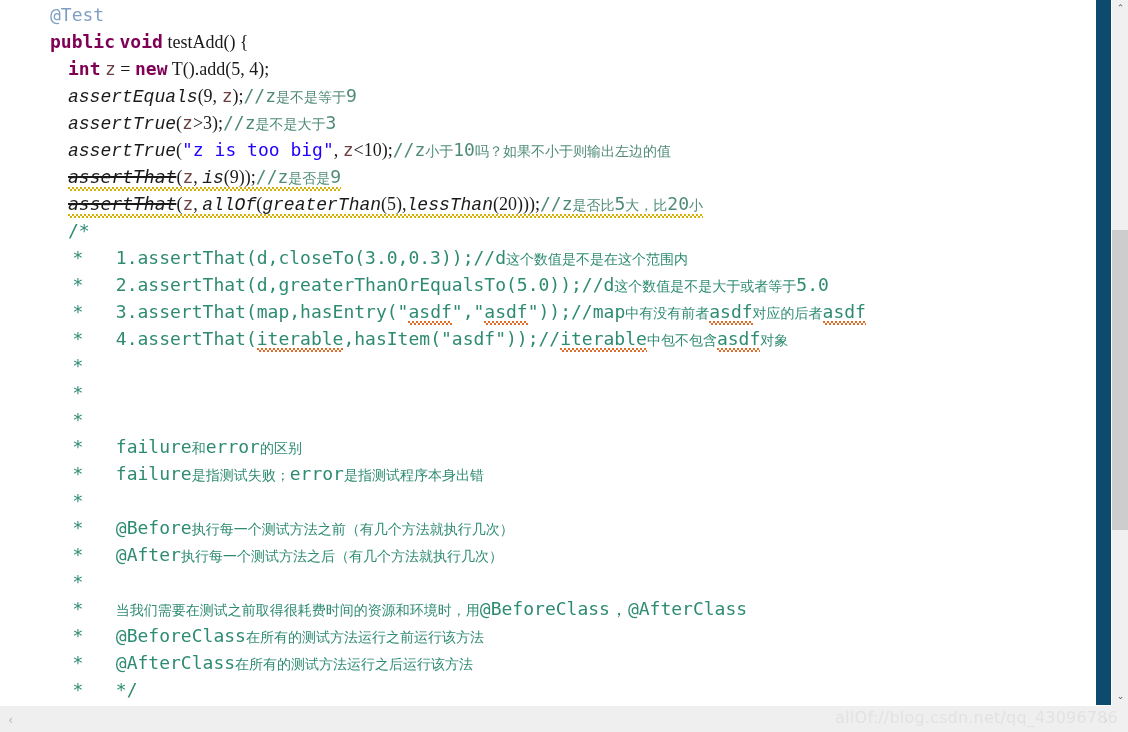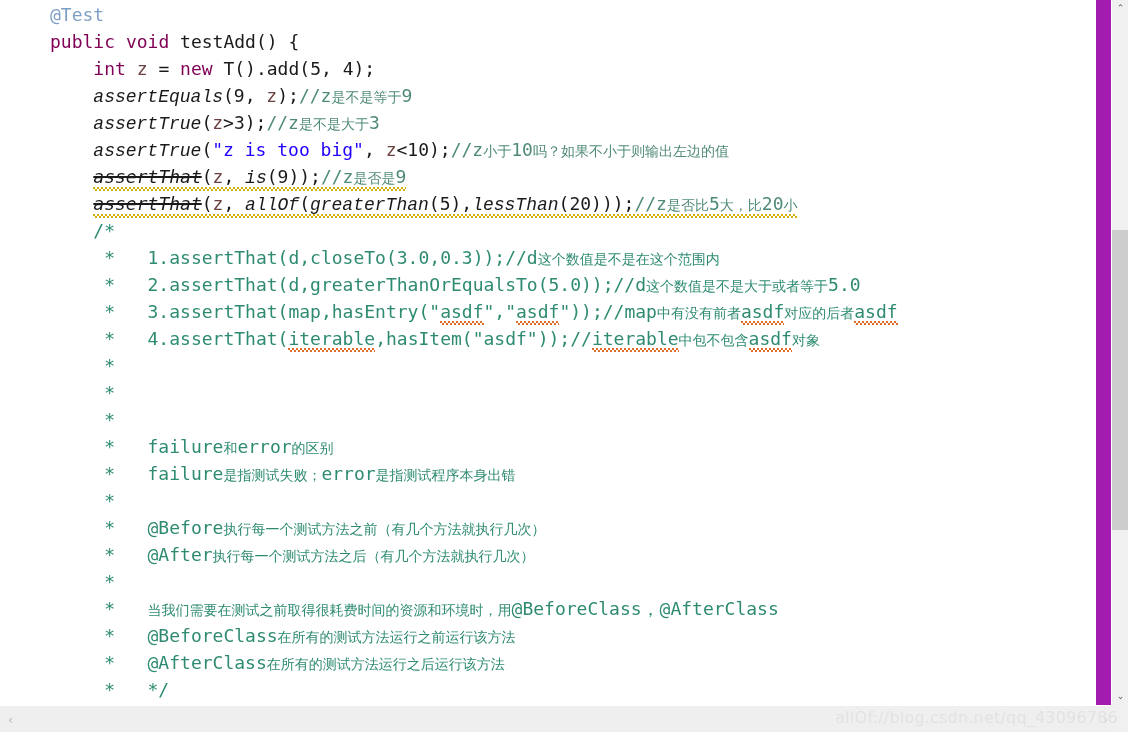--- a/index.html
+++ b/index.html
@@ -11,21 +11,21 @@
     width: 1128px;
     height: 732px;
     overflow: hidden;
     font-family: "DejaVu Sans Mono", monospace;
   }
 
   .editor-root {
     position: relative;
     width: 1128px;
     height: 732px;
-    background: #a21caf;
+    background: #0c4a6e;
     box-sizing: border-box;
   }
 
   
   .code-surface {
     position: absolute;
     left: 0;
     top: 0;
     width: 1096px;
     height: 705px;
@@ -42,22 +42,22 @@
     font-size: 18px;
     line-height: 27px;
   }
 
   .ln {
     height: 27px;
     white-space: pre;
   }
 
   
-  .t-plain      { color: #1a1a1a; }
-  .t-keyword    { color: #7f0055; font-weight: normal; }
+  .t-plain      { color: #1a1a1a; font-family: Liberation Serif, serif; }
+  .t-keyword    { color: #7f0055; font-weight: bold; }
   .t-annotation { color: #7e9fc4; }
   .t-comment    { color: #4f8a78; }
   .t-blockcom   { color: #2e8b72; }
   .t-string     { color: #2000ff; }
   .t-local      { color: #6a4040; }
   .t-static     { font-style: italic; color: #1a1a1a; font-family: Liberation Mono, monospace; }
   .t-deprecated {
     font-style: italic;
     color: #1a1a1a;
     text-decoration: line-through;

